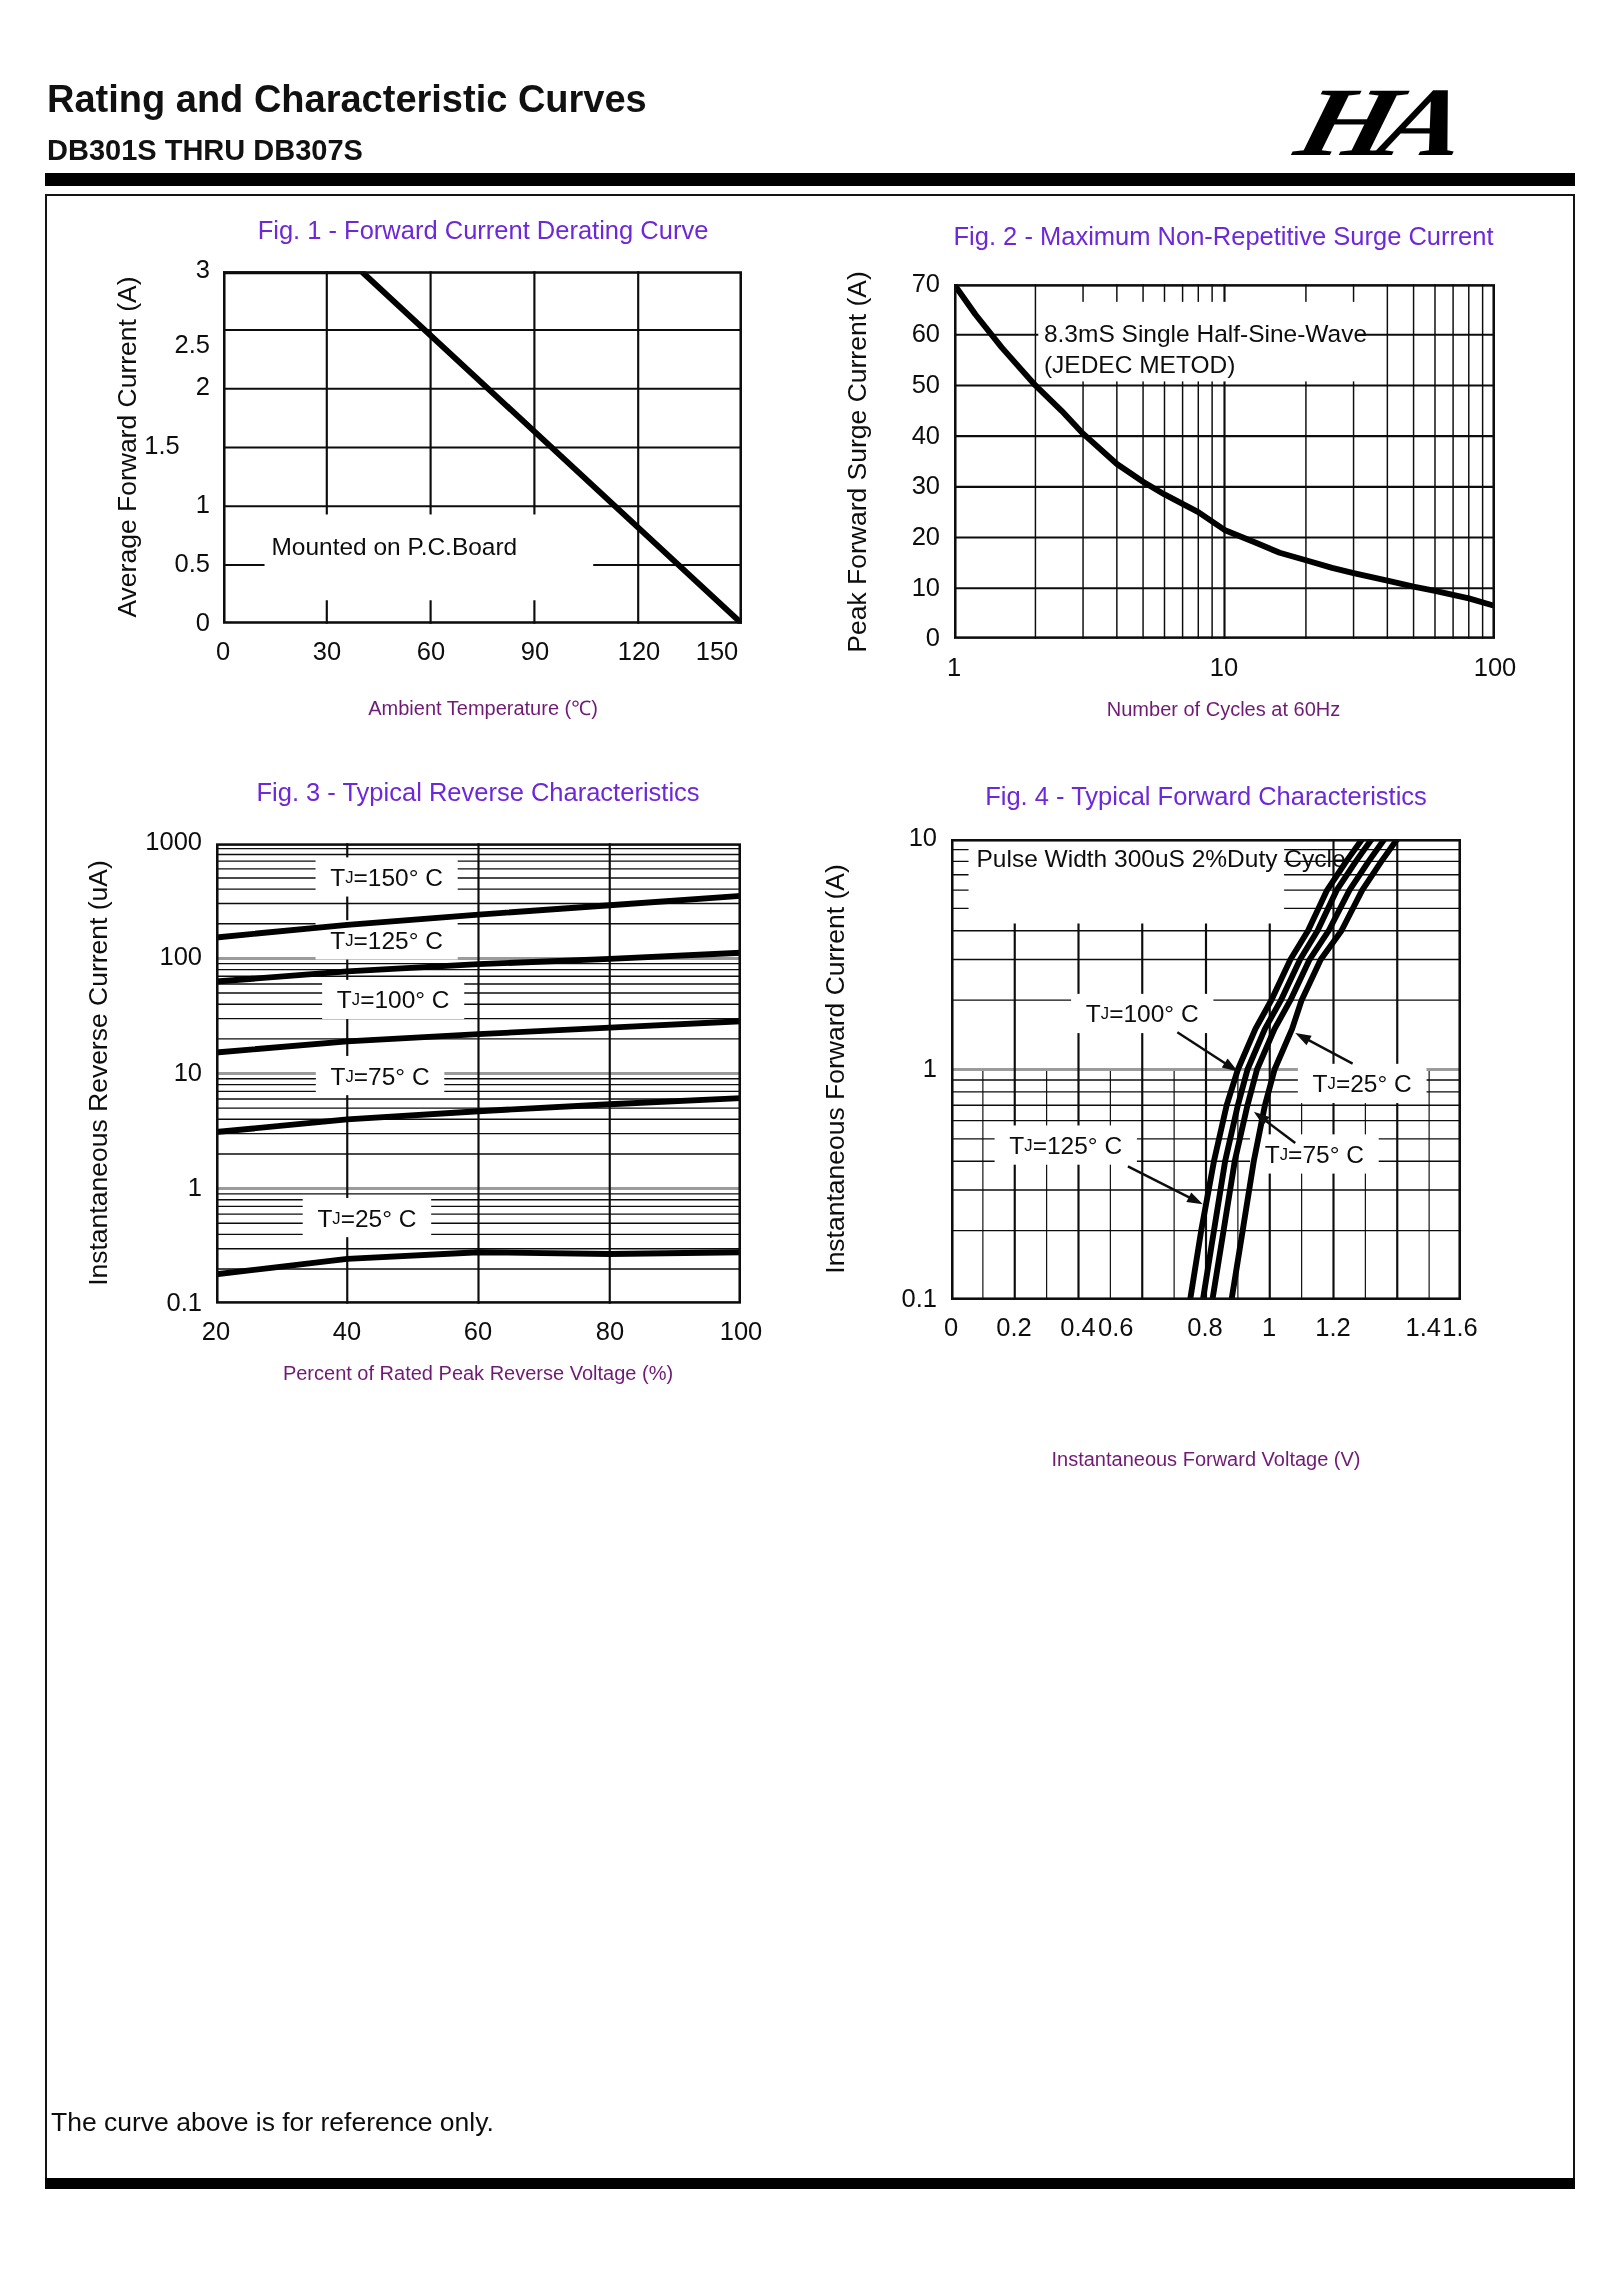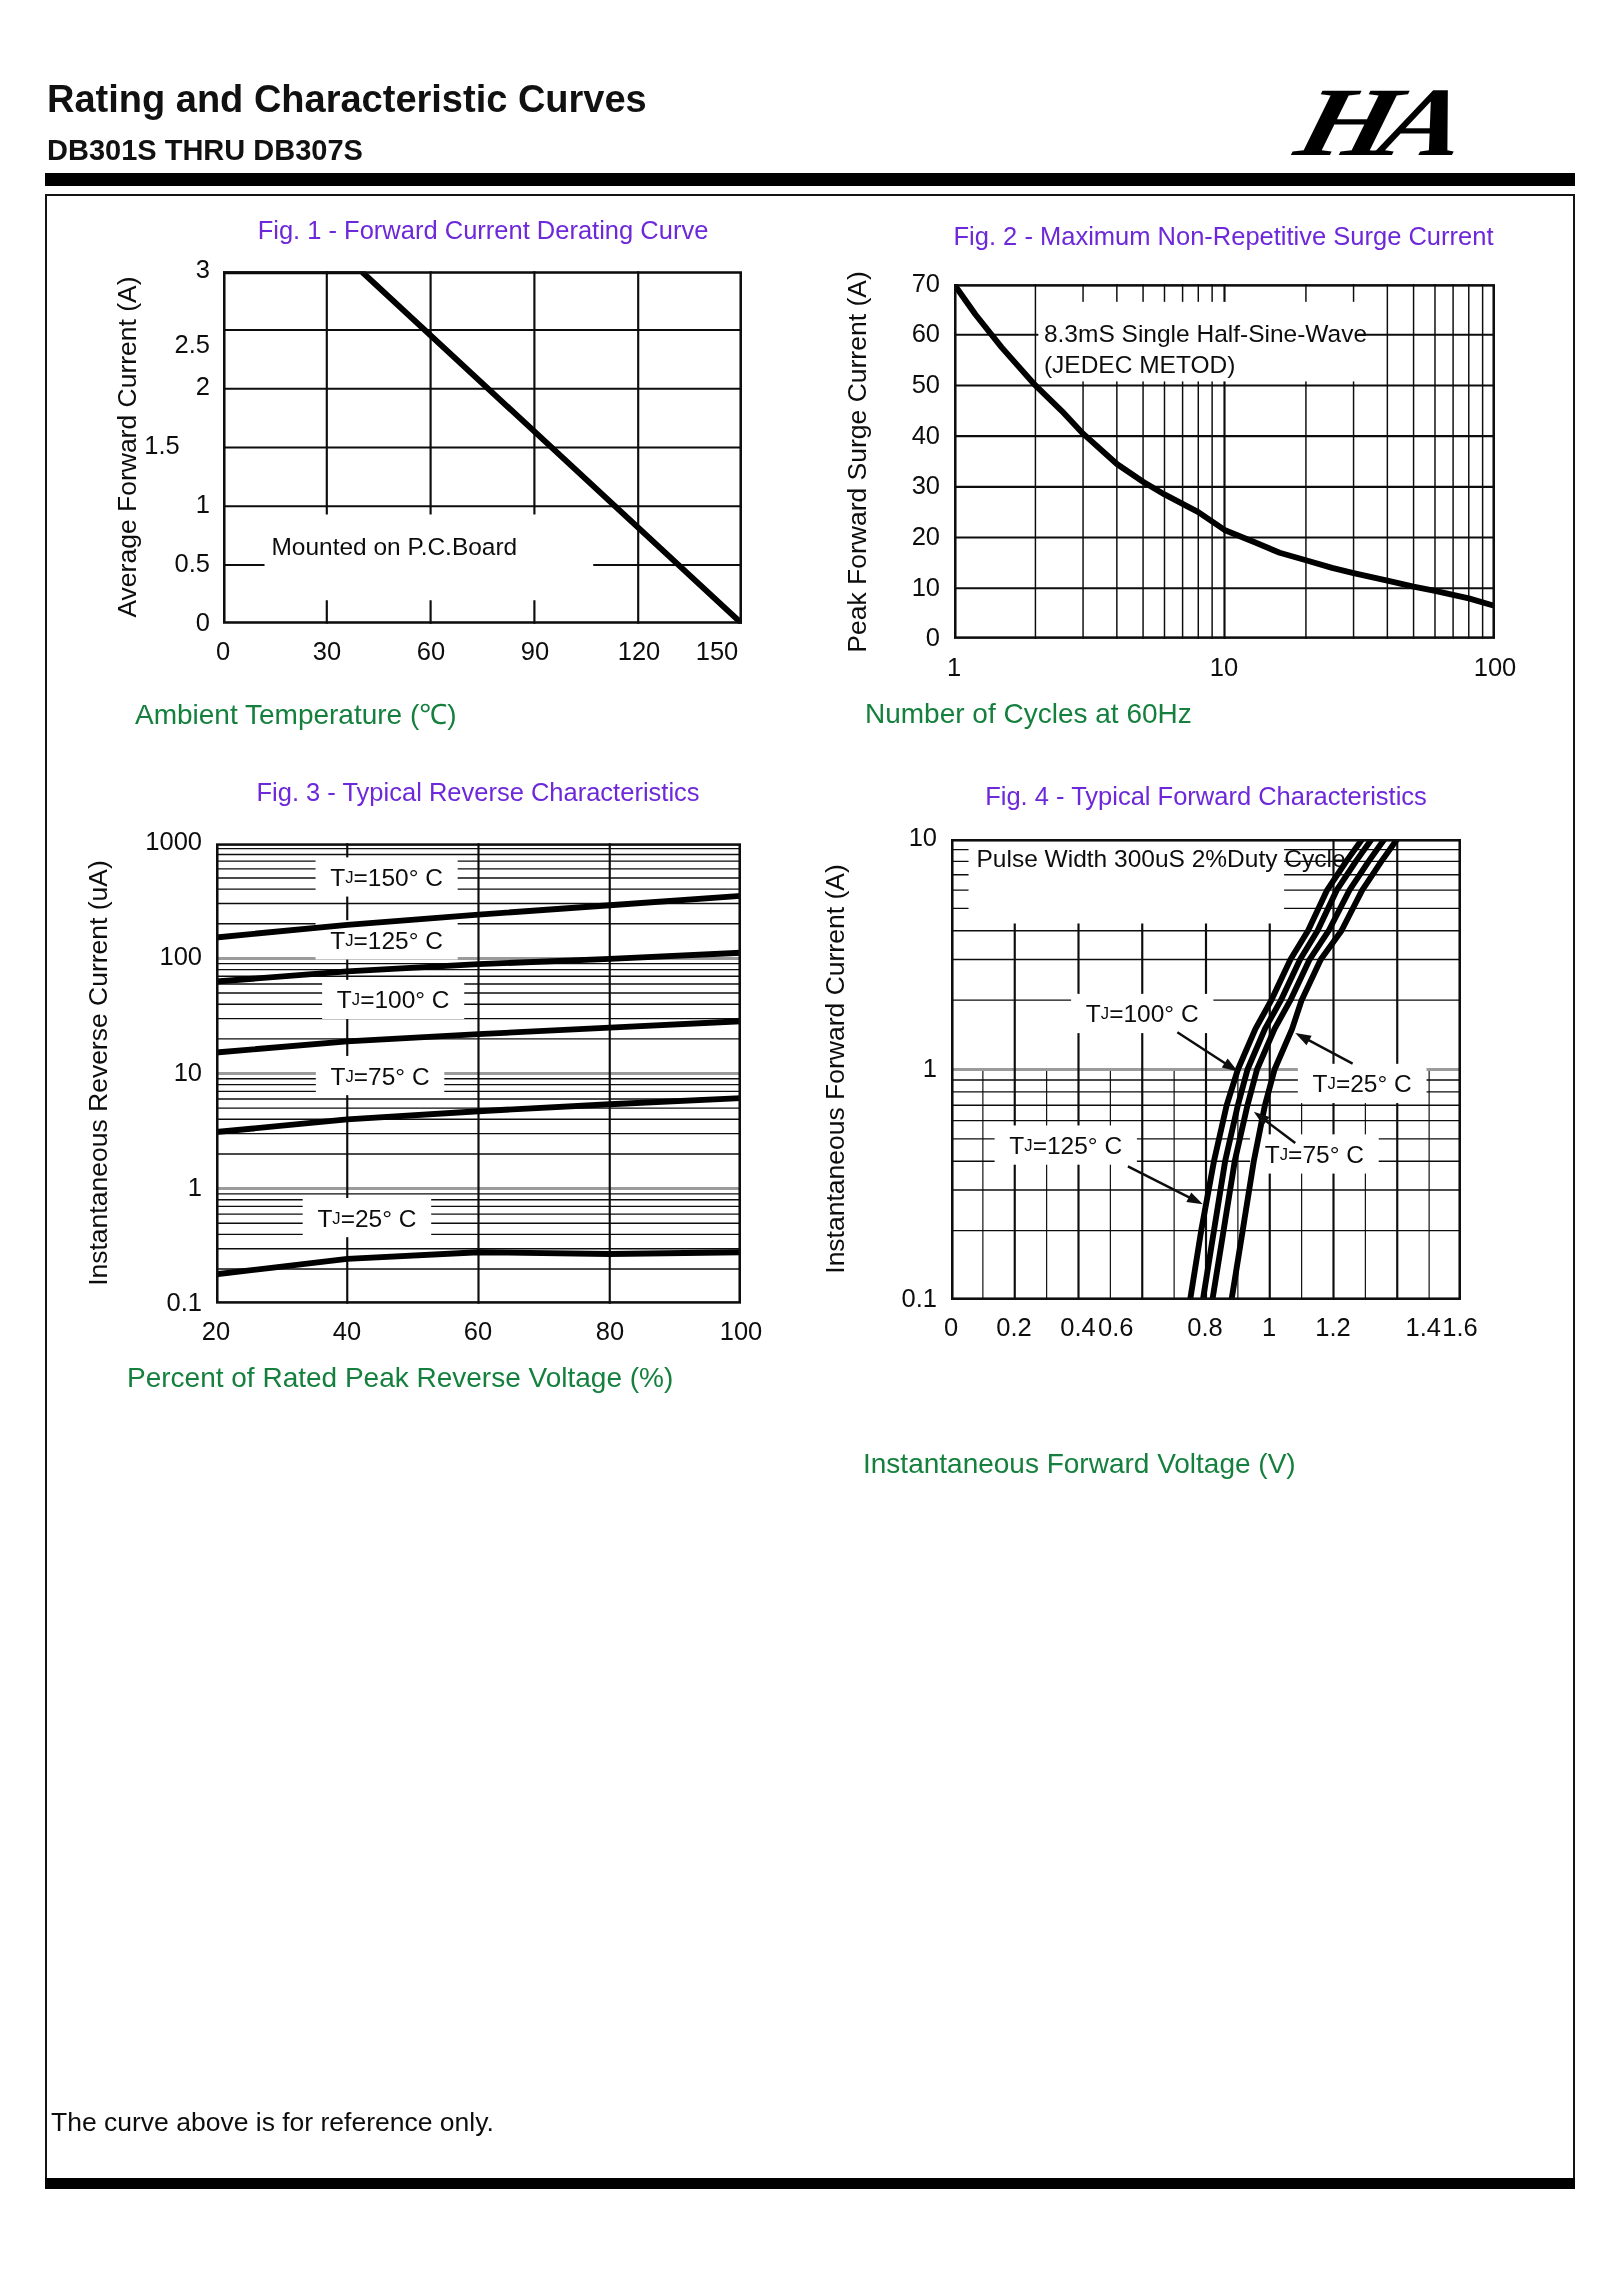--- a/index.html
+++ b/index.html
@@ -10,21 +10,21 @@
   .logo{position:absolute;left:1304px;top:73px;font-family:"Liberation Serif",serif;
         font-style:italic;font-weight:bold;font-size:98px;line-height:1;letter-spacing:-0.12em;
         transform:skewX(-15deg) scaleX(1.28);transform-origin:50% 100%;color:#000;}
   .bar{position:absolute;left:45px;width:1530px;background:#000;}
   .bar.top{top:173px;height:12.7px;}
   .bar.bottom{top:2178px;height:10.8px;}
   .frame{position:absolute;left:45px;top:194px;width:1530px;height:1986px;
          border:2px solid #141414;box-sizing:border-box;}
   .figure{position:absolute;left:0;top:0;width:0;height:0;overflow:visible;}
   .chart-title{position:absolute;font-size:25.5px;text-align:center;white-space:nowrap;color:#6d28d9;}
-  .axis-label{position:absolute;font-size:28px;text-align:left;white-space:nowrap;color:#15803d;}
+  .axis-label{position:absolute;font-size:20px;text-align:center;white-space:nowrap;color:#701a75;}
   .y-axis-label{position:absolute;font-size:26.5px;white-space:nowrap;color:#0d0d0d;
                 transform:translate(-50%,-50%) rotate(-90deg);}
   .tick{position:absolute;font-size:25.5px;color:#0d0d0d;}
   .footer-note{position:absolute;left:51px;top:2107px;font-size:26.5px;color:#0d0d0d;}
   svg{position:absolute;overflow:visible;}
 </style>
 </head>
 <body>
 
 <div class="page">

